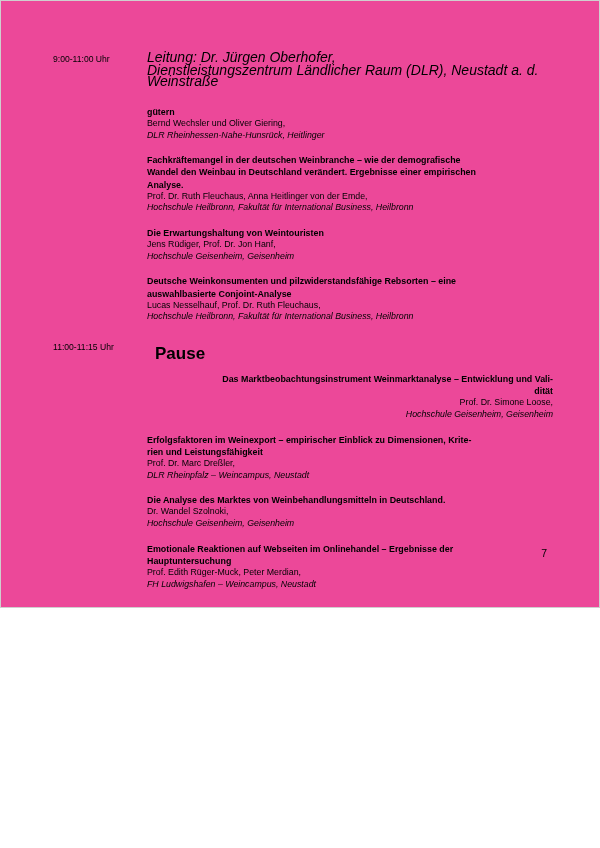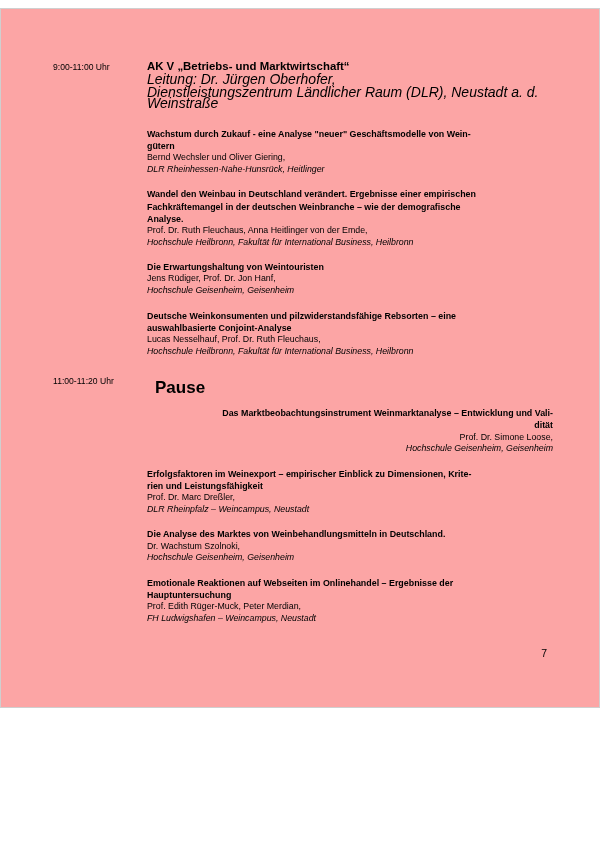--- a/index.html
+++ b/index.html
@@ -10,26 +10,26 @@
     width: 600px;
     height: 848px;
     background: #ffffff;
     font-family: "Liberation Sans", sans-serif;
     color: #000000;
     position: relative;
     overflow: hidden;
   }
   .page {
     position: absolute;
-    left: 0; top: 8px;
+    left: 0; top: 0;
     width: 600px;
-    height: 700px;
+    height: 608px;
     border: 1px solid #cfcfcf;
     box-sizing: border-box;
-    background: #fca5a5;
+    background: #ec4899;
   }
   .content {
     position: absolute;
     left: 52px;
     top: 50px;
     width: 500px;
   }
   .row {
     display: flex;
     align-items: flex-start;
@@ -107,34 +107,32 @@
 </head>
 <body>
 
 <div class="page">
 
   <div class="content">
 
     <div class="row">
       <div class="time-col">9:00-11:00 Uhr</div>
       <div class="body-col">
-        <div class="session-title">AK V „Betriebs- und Marktwirtschaft“</div>
         <div class="session-lead">Leitung: Dr. Jürgen Oberhofer,</div>
         <div class="session-lead">Dienstleistungszentrum Ländlicher Raum (DLR), Neustadt a. d. Weinstraße</div>
 
         <div class="talk" style="margin-top:18px;">
-          <div class="talk-title">Wachstum durch Zukauf - eine Analyse "neuer" Geschäftsmodelle von Wein-</div>
           <div class="talk-title">gütern</div>
           <div class="talk-author">Bernd Wechsler und Oliver Giering,</div>
           <div class="talk-affil">DLR Rheinhessen-Nahe-Hunsrück, Heitlinger</div>
         </div>
 
         <div class="talk">
+          <div class="talk-title">Fachkräftemangel in der deutschen Weinbranche – wie der demografische</div>
           <div class="talk-title">Wandel den Weinbau in Deutschland verändert. Ergebnisse einer empirischen</div>
-          <div class="talk-title">Fachkräftemangel in der deutschen Weinbranche – wie der demografische</div>
           <div class="talk-title">Analyse.</div>
           <div class="talk-author">Prof. Dr. Ruth Fleuchaus, Anna Heitlinger von der Emde,</div>
           <div class="talk-affil">Hochschule Heilbronn, Fakultät für International Business, Heilbronn</div>
         </div>
 
         <div class="talk">
           <div class="talk-title">Die Erwartungshaltung von Weintouristen</div>
           <div class="talk-author">Jens Rüdiger, Prof. Dr. Jon Hanf,</div>
           <div class="talk-affil">Hochschule Geisenheim, Geisenheim</div>
         </div>
@@ -142,41 +140,41 @@
         <div class="talk">
           <div class="talk-title">Deutsche Weinkonsumenten und pilzwiderstandsfähige Rebsorten – eine</div>
           <div class="talk-title">auswahlbasierte Conjoint-Analyse</div>
           <div class="talk-author">Lucas Nesselhauf, Prof. Dr. Ruth Fleuchaus,</div>
           <div class="talk-affil">Hochschule Heilbronn, Fakultät für International Business, Heilbronn</div>
         </div>
       </div>
     </div>
 
     <div class="row break-row">
-      <div class="time-col">11:00-11:20 Uhr</div>
+      <div class="time-col">11:00-11:15 Uhr</div>
       <div class="body-col">
         <div class="break-title">Pause</div>
 
         <div class="talk after-break">
           <div class="talk-title">Das Marktbeobachtungsinstrument Weinmarktanalyse – Entwicklung und Vali-</div>
           <div class="talk-title">dität</div>
           <div class="talk-author">Prof. Dr. Simone Loose,</div>
           <div class="talk-affil">Hochschule Geisenheim, Geisenheim</div>
         </div>
 
         <div class="talk">
           <div class="talk-title">Erfolgsfaktoren im Weinexport – empirischer Einblick zu Dimensionen, Krite-</div>
           <div class="talk-title">rien und Leistungsfähigkeit</div>
           <div class="talk-author">Prof. Dr. Marc Dreßler,</div>
           <div class="talk-affil">DLR Rheinpfalz – Weincampus, Neustadt</div>
         </div>
 
         <div class="talk">
           <div class="talk-title">Die Analyse des Marktes von Weinbehandlungsmitteln in Deutschland.</div>
-          <div class="talk-author">Dr. Wachstum Szolnoki,</div>
+          <div class="talk-author">Dr. Wandel Szolnoki,</div>
           <div class="talk-affil">Hochschule Geisenheim, Geisenheim</div>
         </div>
 
         <div class="talk">
           <div class="talk-title">Emotionale Reaktionen auf Webseiten im Onlinehandel – Ergebnisse der</div>
           <div class="talk-title">Hauptuntersuchung</div>
           <div class="talk-author">Prof. Edith Rüger-Muck, Peter Merdian,</div>
           <div class="talk-affil">FH Ludwigshafen – Weincampus, Neustadt</div>
         </div>
       </div>

